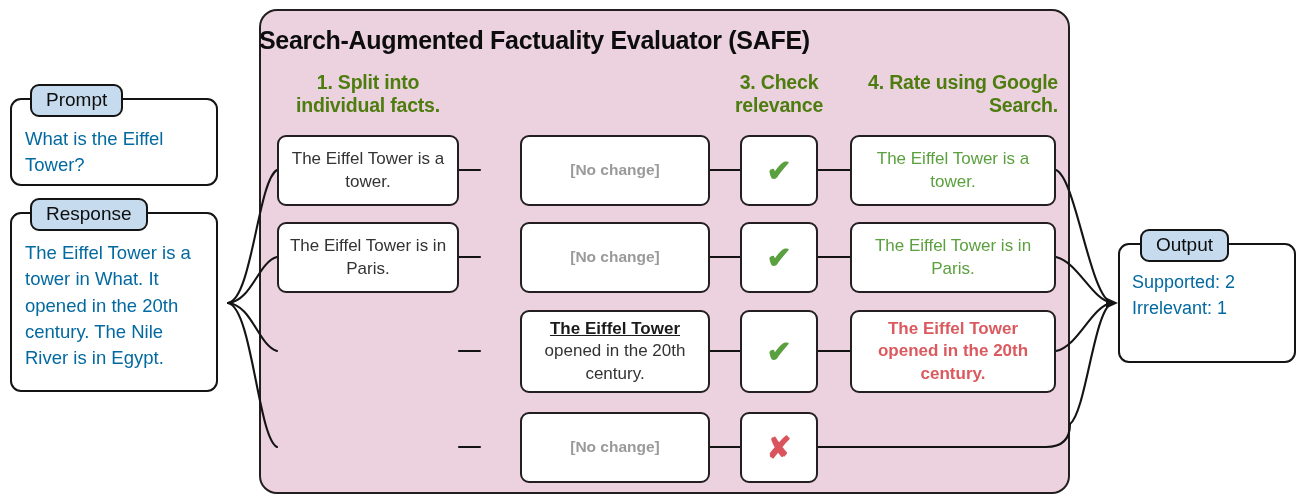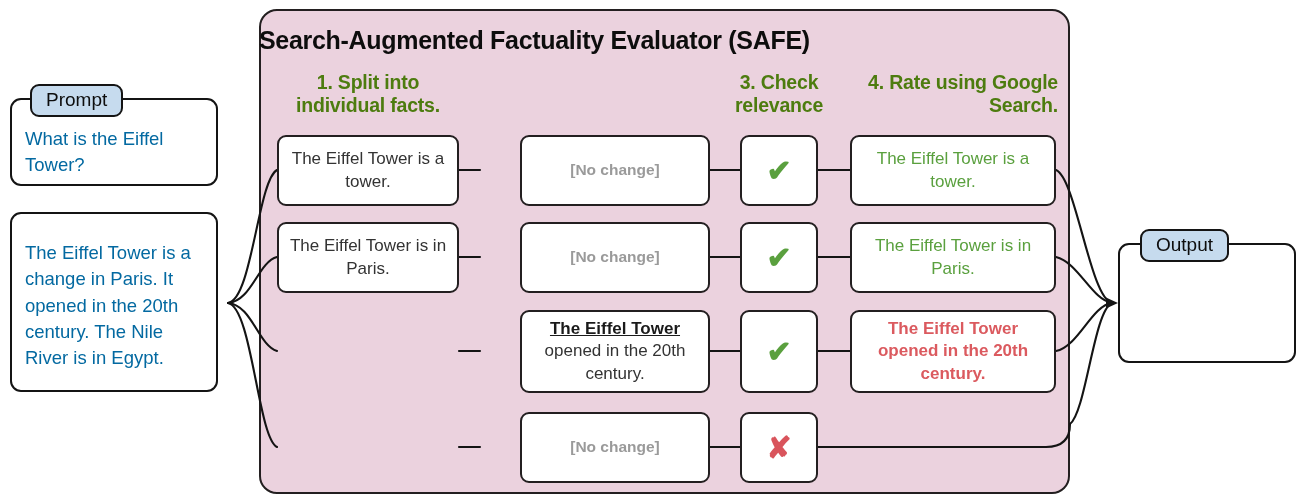--- a/index.html
+++ b/index.html
@@ -225,22 +225,25 @@
   <div class="cell c4 r3 notsupported">
     <span>The Eiffel Tower opened in the 20th century.</span>
   </div>
 
   <div class="lbox" id="prompt-box">
     <div class="body">What is the Eiffel Tower?</div>
   </div>
   <div class="tab" id="prompt-tab">Prompt</div>
 
   <div class="lbox" id="response-box">
-    <div class="body">The Eiffel Tower is a change in Paris. It opened in the 20th century. The Nile River is in Egypt.</div>
-  </div>
+    <div class="body">The Eiffel Tower is a tower in What. It opened in the 20th century. The Nile River is in Egypt.</div>
+  </div>
+  <div class="tab" id="response-tab">Response</div>
 
   <div class="lbox" id="output-box">
     <div class="body">
+      <div>Supported: 2</div>
+      <div>Irrelevant: 1</div>
     </div>
   </div>
   <div class="tab" id="output-tab">Output</div>
 
 </div>
 
 </body></html>

